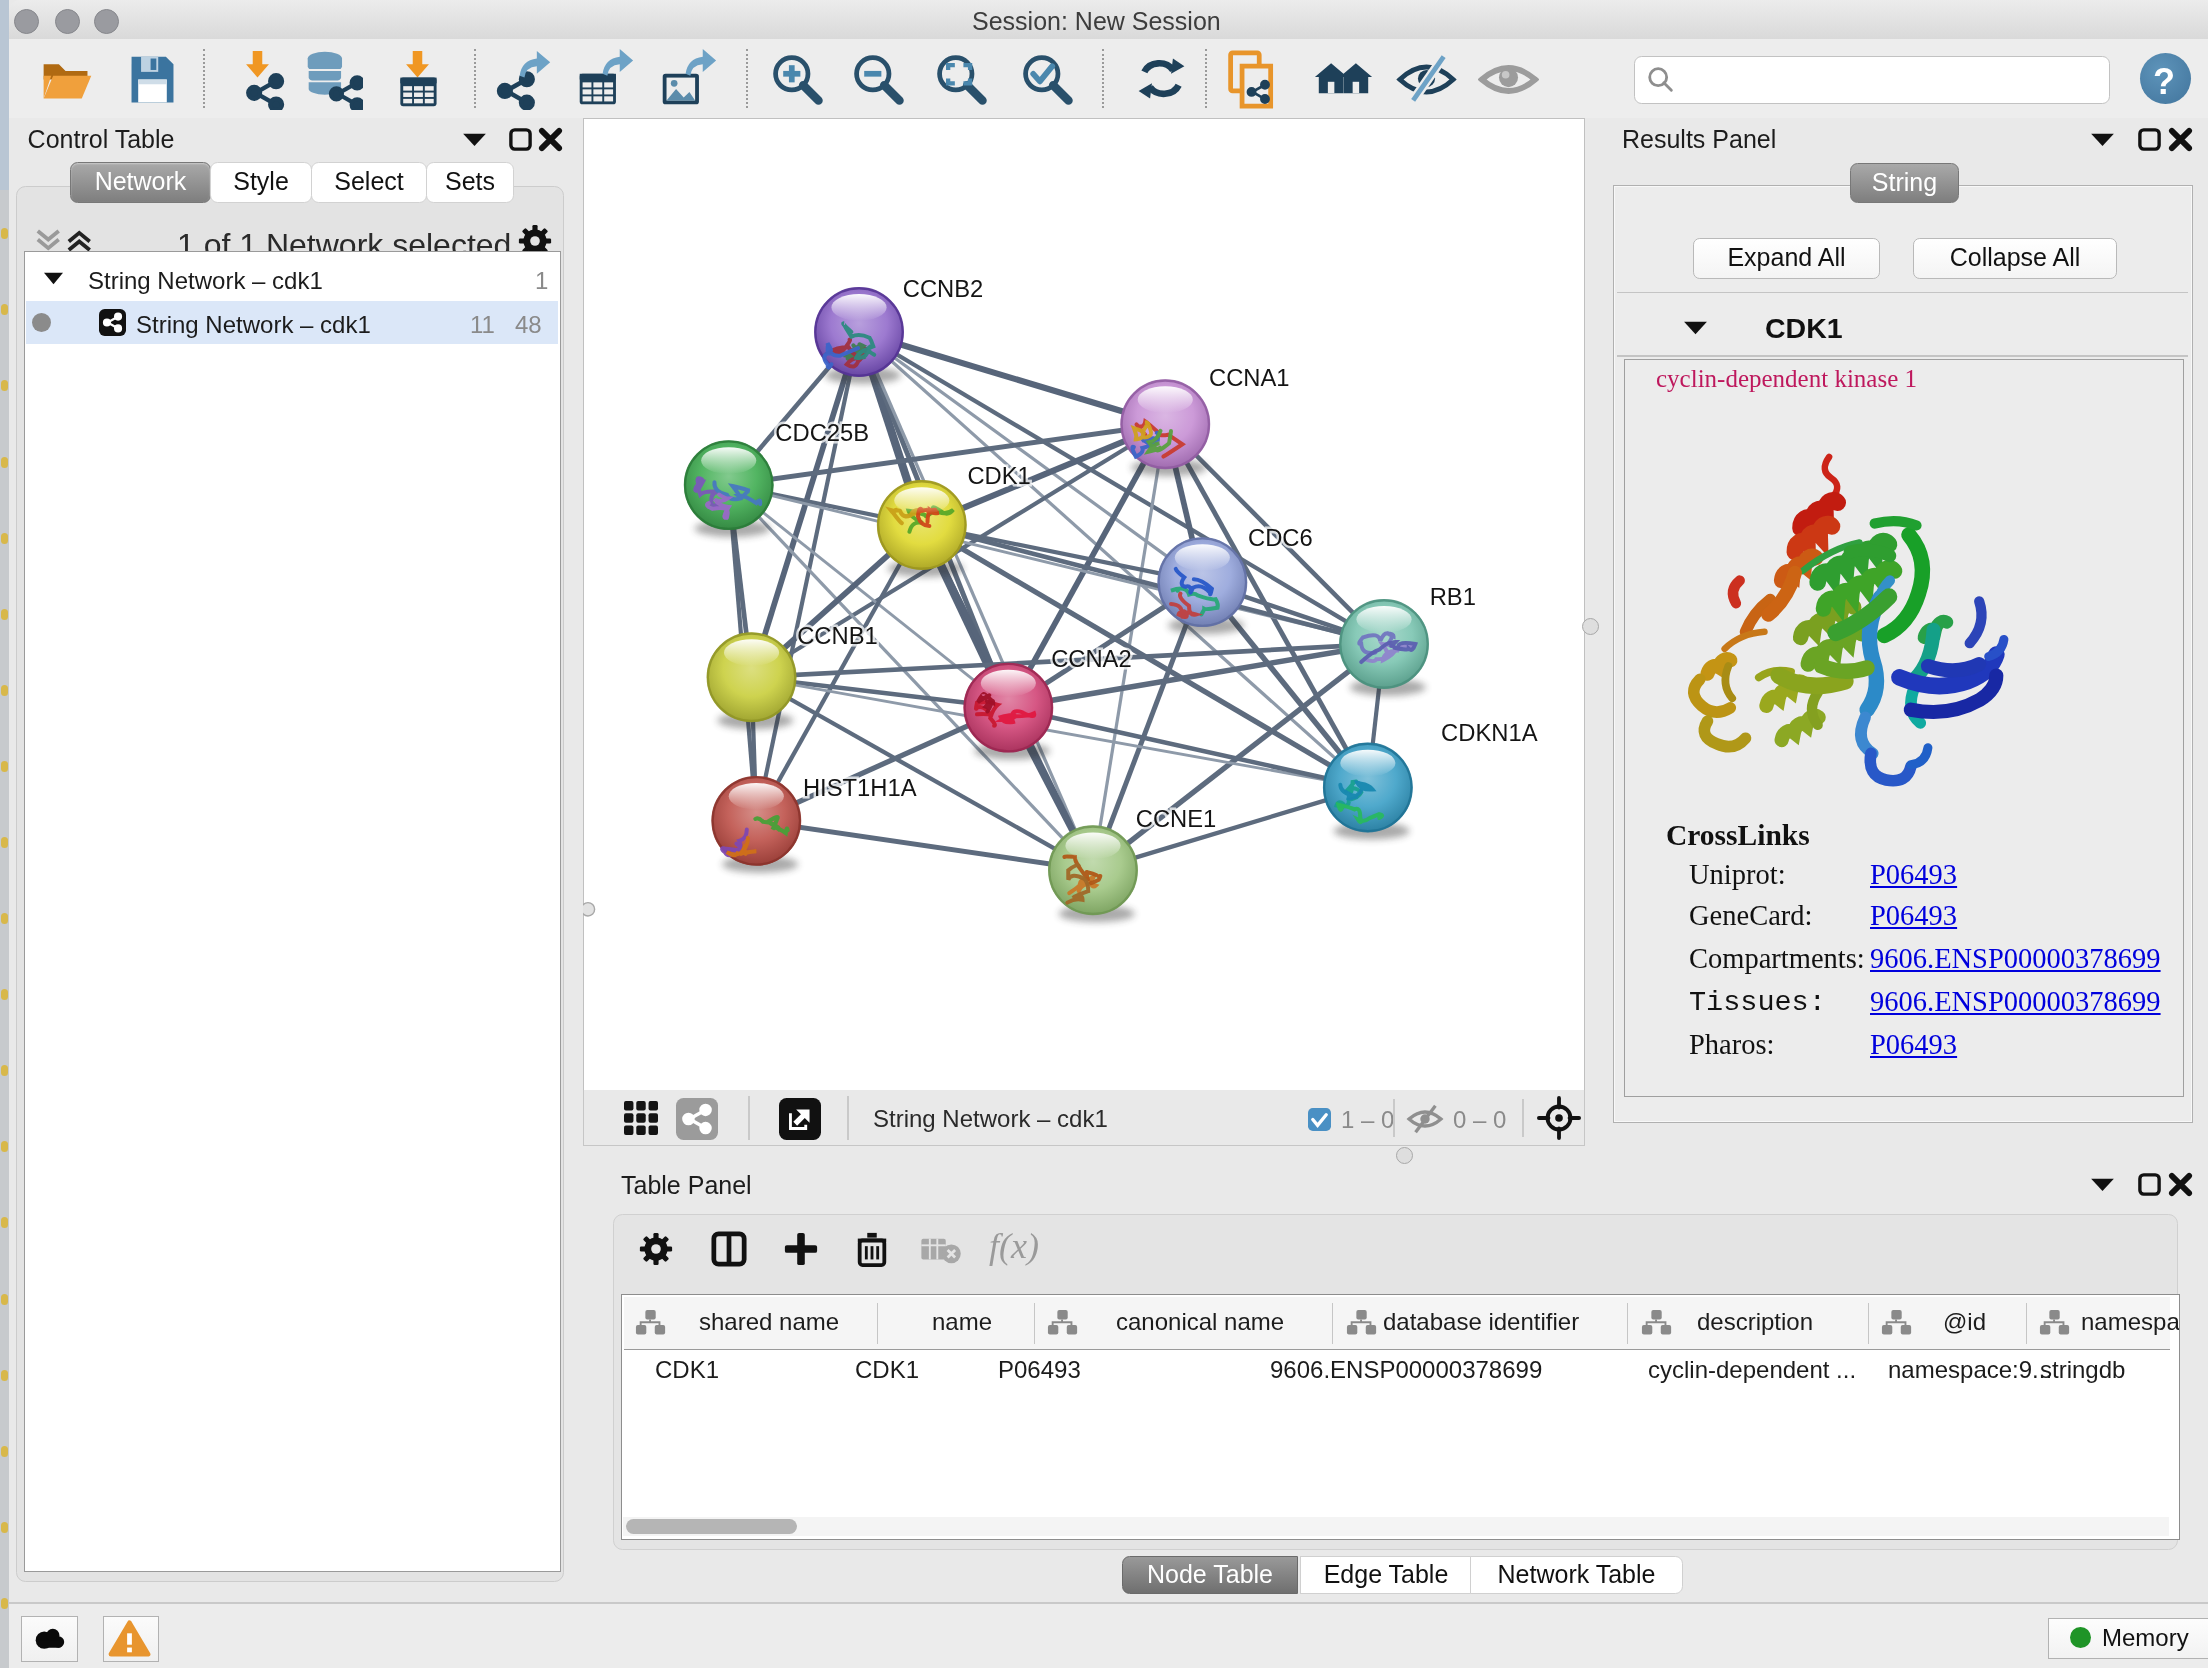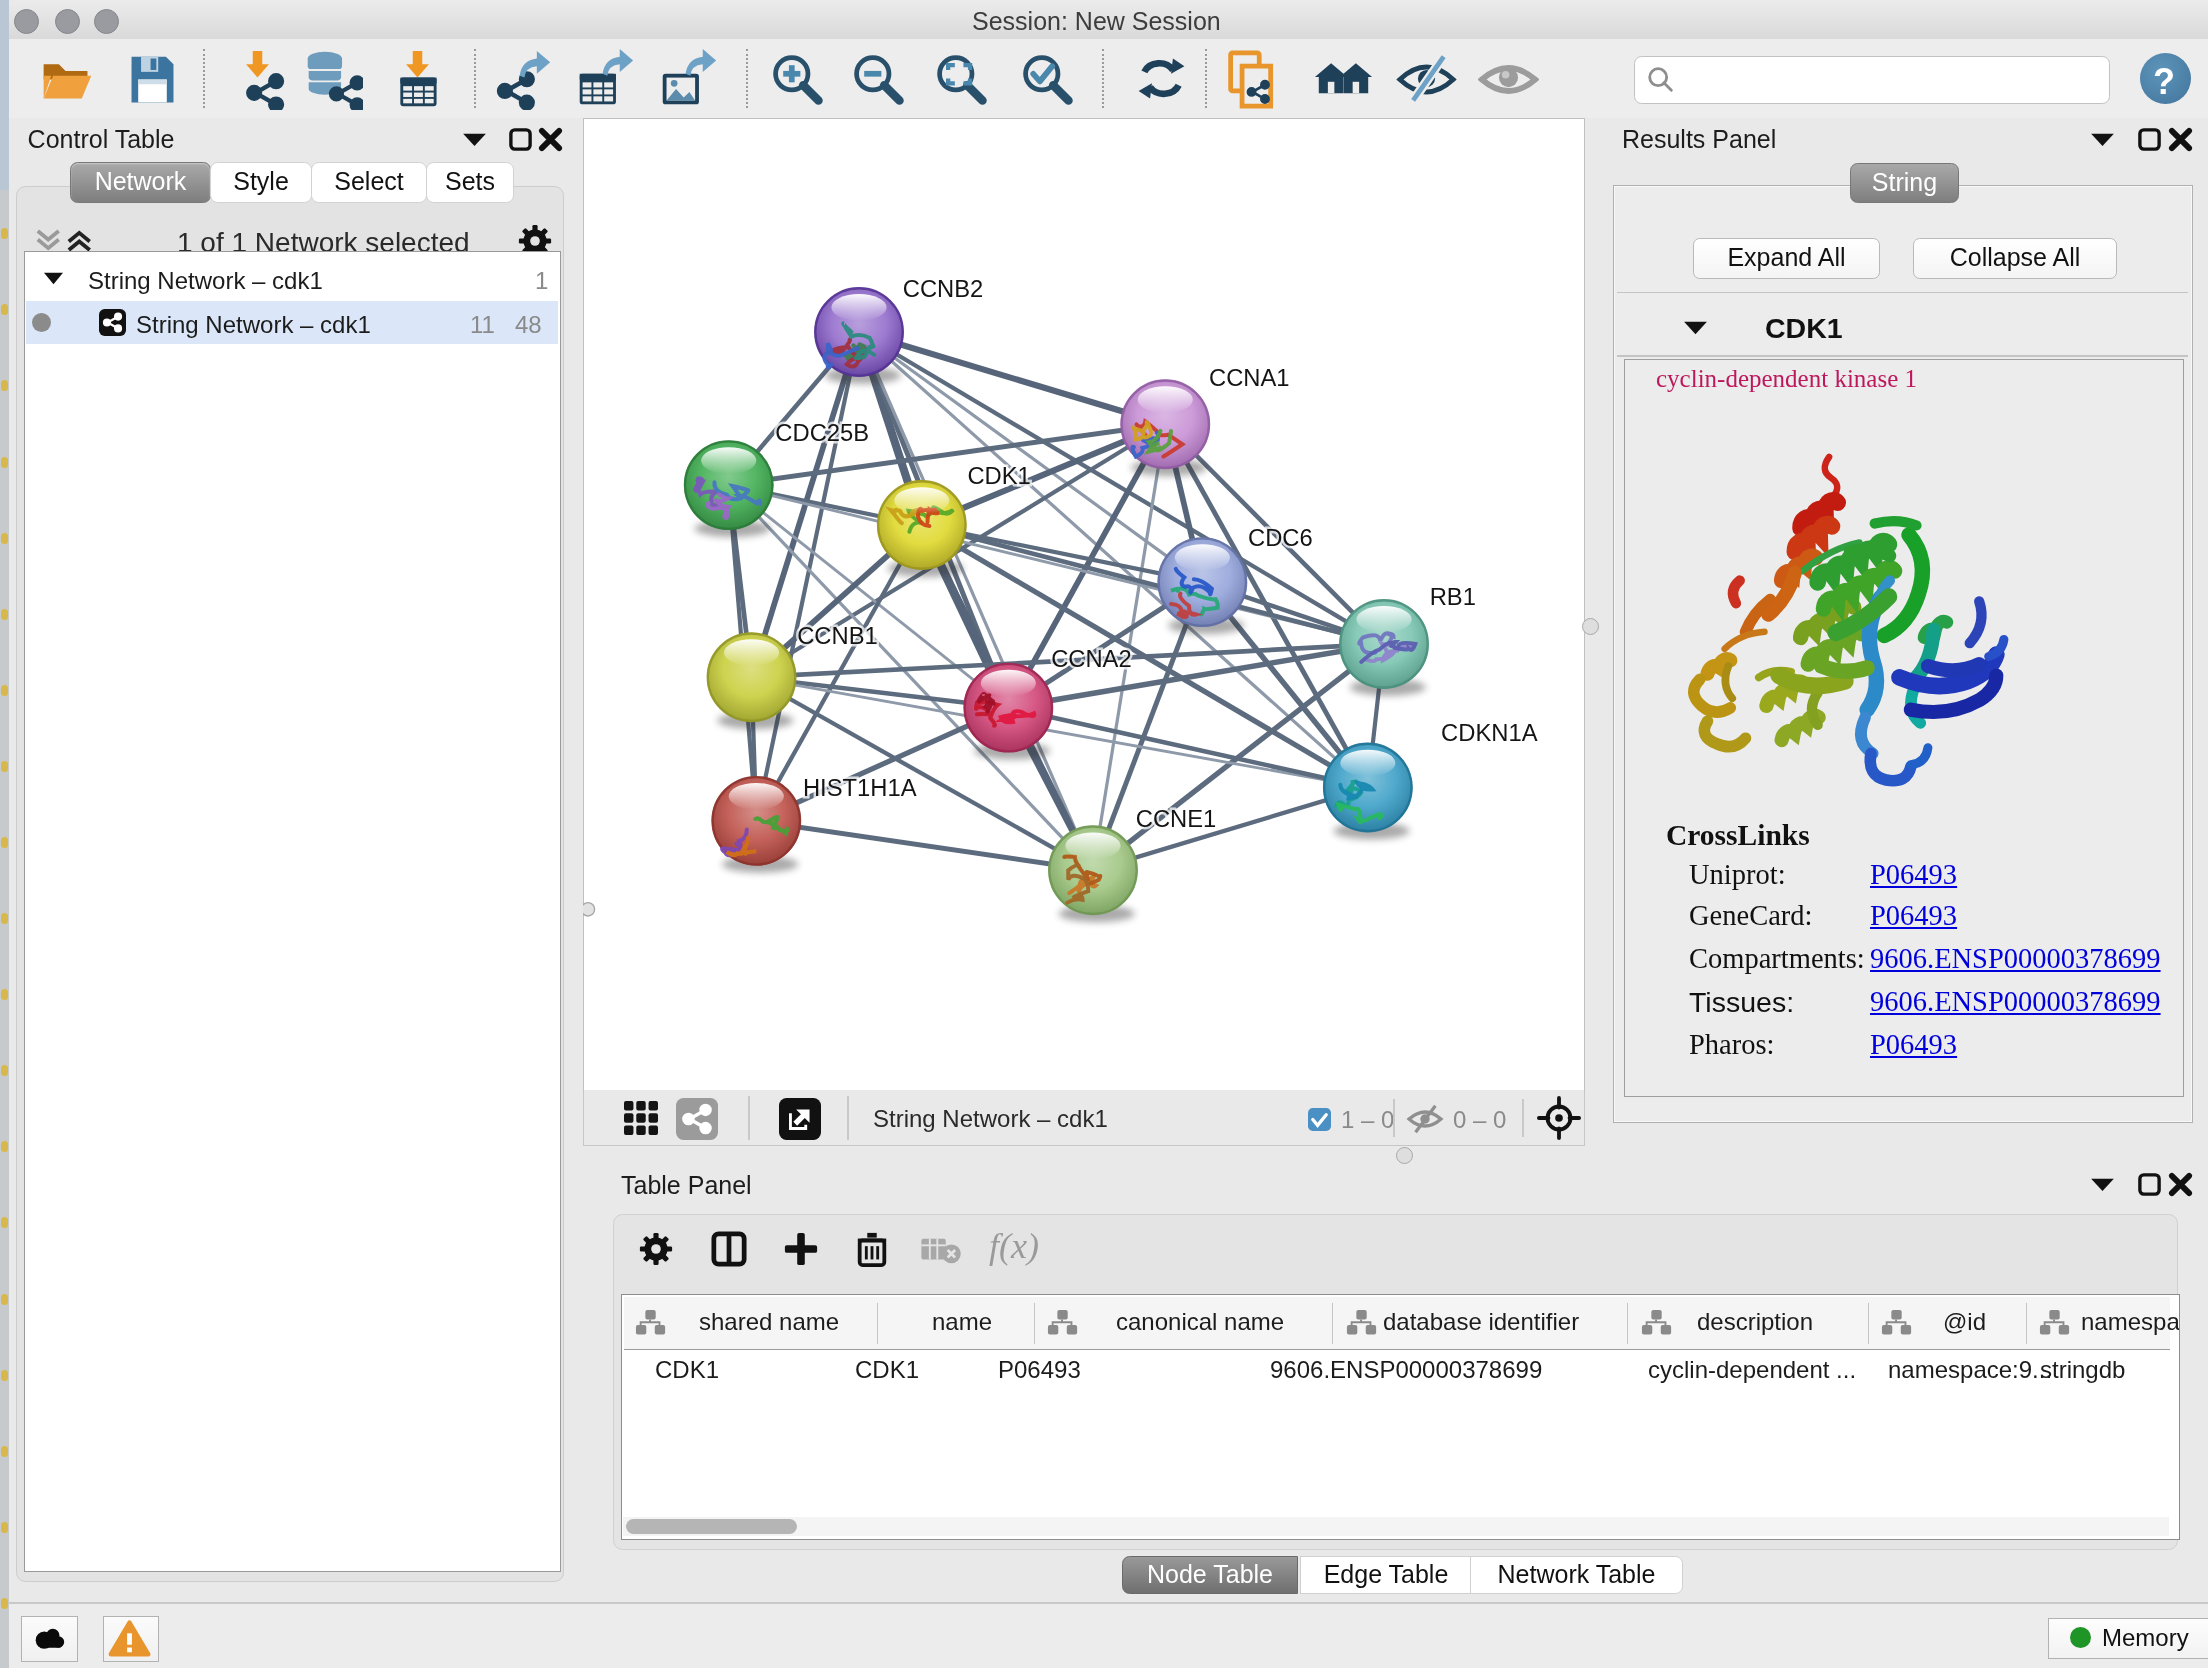--- a/index.html
+++ b/index.html
@@ -197,21 +197,21 @@
 <div style="position:absolute;left:210px;top:162px;width:100px;height:39px;background:#ffffff;border:1px solid #d2d2d2;border-radius:7.6px;color:#111;text-align:center;font-size:25px;line-height:37px;z-index:5;">Style</div>
 <div style="position:absolute;left:311px;top:162px;width:114px;height:39px;background:#ffffff;border:1px solid #d2d2d2;border-radius:7.6px;color:#111;text-align:center;font-size:25px;line-height:37px;z-index:5;">Select</div>
 <div style="position:absolute;left:426px;top:162px;width:86px;height:39px;background:#ffffff;border:1px solid #d2d2d2;border-radius:7.6px;color:#111;text-align:center;font-size:25px;line-height:37px;z-index:5;">Sets</div>
 <div style="position:absolute;left:16px;top:186px;width:546px;height:1394px;background:#e3e3e3;border:1px solid #cccccc;border-radius:9.5px;"></div>
 <svg style="position:absolute;left:34px;top:228px" width="28.5" height="25" viewBox="0 0 30 26">
     <path d="M4,3 l11,9 l11,-9 M4,12 l11,9 l11,-9" fill="none" stroke="#9a9a9a" stroke-width="4"></path>
   </svg>
 <svg style="position:absolute;left:65px;top:228px" width="28.5" height="25" viewBox="0 0 30 26">
     <path d="M4,23 l11,-9 l11,9 M4,14 l11,-9 l11,9" fill="none" stroke="#222" stroke-width="4"></path>
   </svg>
-<div style="position:absolute;left:177px;top:227px;font-family:'Liberation Sans',sans-serif;font-size:28px;color:#2a2a2a;font-weight:normal;white-space:nowrap;">1 of 1 Network selected</div>
+<div style="position:absolute;left:177px;top:227px;font-family:'Liberation Sans',sans-serif;font-size:32px;color:#2a2a2a;font-weight:normal;white-space:nowrap;">1 of 1 Network selected</div>
 <svg style="position:absolute;left:517px;top:223px" width="36" height="36" viewBox="0 0 38 38">
     <rect x="16.28" y="2" width="5.44" height="7.14" rx="1.36" fill="#111" transform="rotate(0 19 19)"></rect>
     <rect x="16.28" y="2" width="5.44" height="7.14" rx="1.36" fill="#111" transform="rotate(45 19 19)"></rect>
     <rect x="16.28" y="2" width="5.44" height="7.14" rx="1.36" fill="#111" transform="rotate(90 19 19)"></rect>
     <rect x="16.28" y="2" width="5.44" height="7.14" rx="1.36" fill="#111" transform="rotate(135 19 19)"></rect>
     <rect x="16.28" y="2" width="5.44" height="7.14" rx="1.36" fill="#111" transform="rotate(180 19 19)"></rect>
     <rect x="16.28" y="2" width="5.44" height="7.14" rx="1.36" fill="#111" transform="rotate(225 19 19)"></rect>
     <rect x="16.28" y="2" width="5.44" height="7.14" rx="1.36" fill="#111" transform="rotate(270 19 19)"></rect>
     <rect x="16.28" y="2" width="5.44" height="7.14" rx="1.36" fill="#111" transform="rotate(315 19 19)"></rect>
     <circle cx="19" cy="19" r="12.24" fill="#111"></circle>
@@ -561,21 +561,21 @@
       <path d="M180,120 q22,-6 42,4" stroke="#2f9e30" stroke-width="13.5" fill="none"></path>
     </g>
   </svg>
 <div style="position:absolute;left:1666px;top:819px;font-family:'Liberation Serif',serif;font-size:29.5px;color:#111;font-weight:bold;white-space:nowrap;">CrossLinks</div>
 <div style="position:absolute;left:1689px;top:859px;font-family:'Liberation Serif',serif;font-size:28.5px;color:#111;font-weight:normal;white-space:nowrap;text-align:right;">Uniprot:</div>
 <div style="position:absolute;left:1870px;top:859px;font-family:'Liberation Serif',serif;font-size:28.5px;color:#0000dd;font-weight:normal;white-space:nowrap;"><span style="text-decoration:underline">P06493</span></div>
 <div style="position:absolute;left:1689px;top:900px;font-family:'Liberation Serif',serif;font-size:28.5px;color:#111;font-weight:normal;white-space:nowrap;">GeneCard:</div>
 <div style="position:absolute;left:1870px;top:900px;font-family:'Liberation Serif',serif;font-size:28.5px;color:#0000dd;font-weight:normal;white-space:nowrap;"><span style="text-decoration:underline">P06493</span></div>
 <div style="position:absolute;left:1689px;top:943px;font-family:'Liberation Serif',serif;font-size:28.5px;color:#111;font-weight:normal;white-space:nowrap;">Compartments:</div>
 <div style="position:absolute;left:1870px;top:943px;font-family:'Liberation Serif',serif;font-size:28.5px;color:#0000dd;font-weight:normal;white-space:nowrap;"><span style="text-decoration:underline">9606.ENSP00000378699</span></div>
-<div style="position:absolute;left:1689px;top:986px;font-family:Liberation Sans, sans-serif;font-size:28.5px;color:#111;font-weight:normal;white-space:nowrap;">Tissues:</div>
+<div style="position:absolute;left:1689px;top:986px;font-family:Liberation Mono, monospace;font-size:28.5px;color:#111;font-weight:normal;white-space:nowrap;">Tissues:</div>
 <div style="position:absolute;left:1870px;top:986px;font-family:'Liberation Serif',serif;font-size:28.5px;color:#0000dd;font-weight:normal;white-space:nowrap;"><span style="text-decoration:underline">9606.ENSP00000378699</span></div>
 <div style="position:absolute;left:1689px;top:1029px;font-family:'Liberation Serif',serif;font-size:28.5px;color:#111;font-weight:normal;white-space:nowrap;">Pharos:</div>
 <div style="position:absolute;left:1870px;top:1029px;font-family:'Liberation Serif',serif;font-size:28.5px;color:#0000dd;font-weight:normal;white-space:nowrap;"><span style="text-decoration:underline">P06493</span></div>
 <div style="position:absolute;left:1582px;top:618px;width:15px;height:15px;background:#dedede;border:1px solid #a8a8a8;border-radius:50%;"></div>
 <div style="position:absolute;left:621px;top:1171px;font-family:'Liberation Sans',sans-serif;font-size:25px;color:#1c1c1c;font-weight:normal;white-space:nowrap;">Table Panel</div>
 <svg style="position:absolute;left:2089px;top:1176px" width="27" height="17" viewBox="0 0 28 18">
     <path d="M2,3 h24 l-12,13 z" fill="#111"></path>
   </svg>
 <svg style="position:absolute;left:2137px;top:1172px" width="25" height="25" viewBox="0 0 26 26">
     <rect x="3" y="3" width="20" height="20" rx="4" fill="none" stroke="#111" stroke-width="3.5"></rect>

